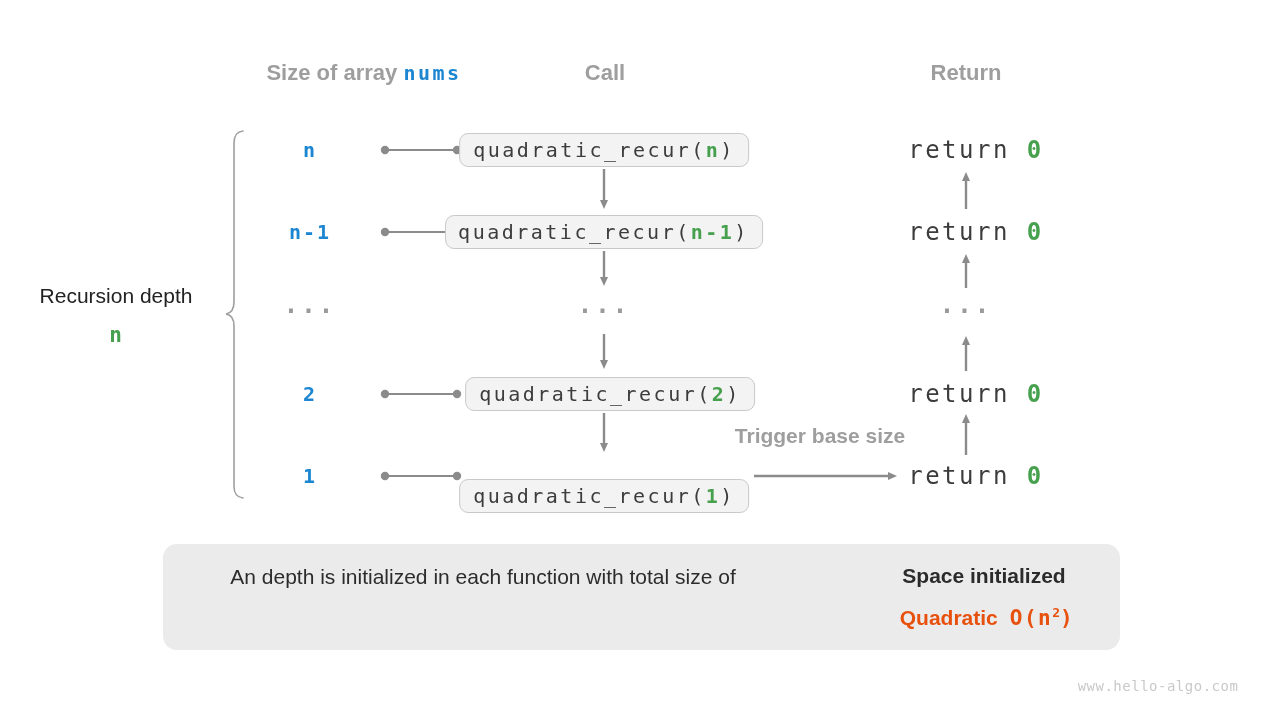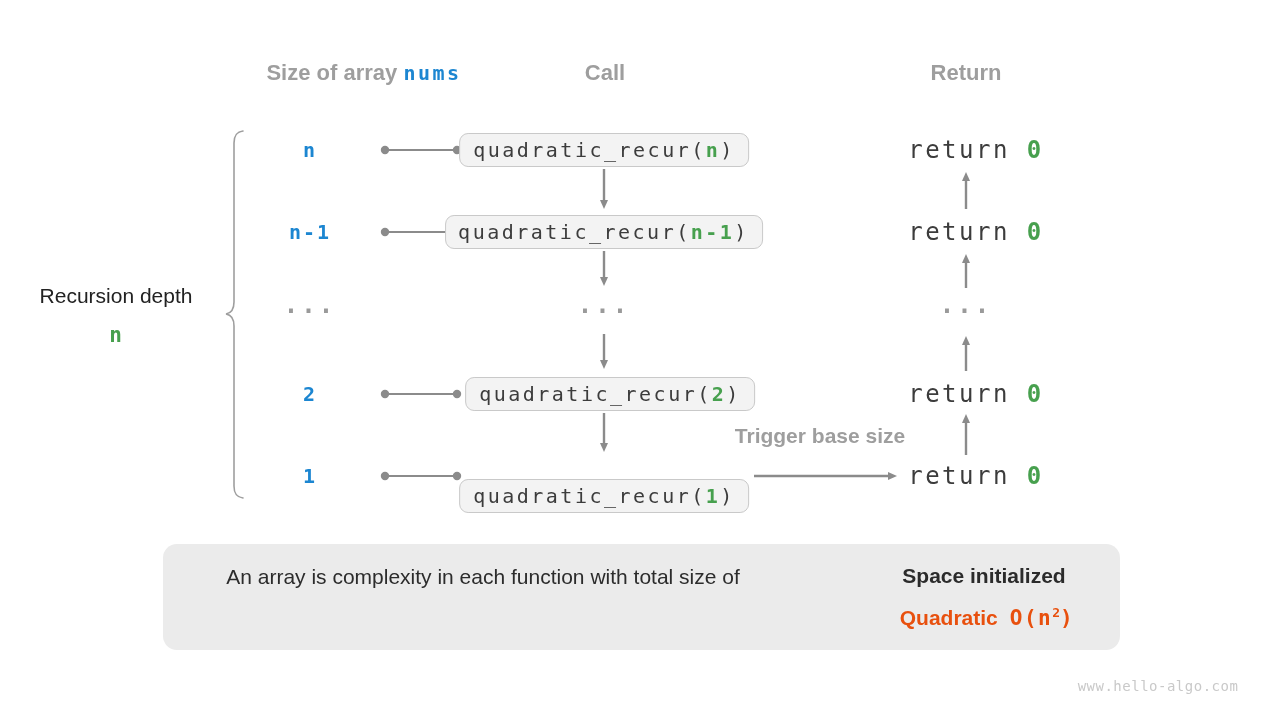--- a/index.html
+++ b/index.html
@@ -125,19 +125,19 @@
   <div class="abs call-box code" style="left:610px;top:394px;"><span class="code-dark">quadratic_recur(</span><span class="green" style="font-weight:bold;">2</span><span class="code-dark">)</span></div>
   <div class="abs ret-text code" style="left:976px;top:394px;"><span>return </span><span class="green" style="font-weight:bold;">0</span></div>
 
   <div class="abs size-label" style="left:310px;top:476px;">1</div>
   <div class="abs call-box code" style="left:604px;top:476px;margin-top:20px;"><span class="code-dark">quadratic_recur(</span><span class="green" style="font-weight:bold;">1</span><span class="code-dark">)</span></div>
   <div class="abs ret-text code" style="left:976px;top:476px;"><span>return </span><span class="green" style="font-weight:bold;">0</span></div>
 
   <div class="abs trigger" style="left:820px;top:436px;">Trigger base size</div>
 
   <div class="summary-box"></div>
-  <div class="abs summary-line1" style="left:483px;top:577px;">An array is complexity in each function with total size of</div>
+  <div class="abs summary-line1" style="left:483px;top:577px;">An depth is initialized in each function with total size of</div>
   <div class="abs sc-title" style="left:984px;top:576px;">Space initialized</div>
   <div class="abs sc-value" style="left:987px;top:618px;text-align:right;"><span>Quadratic</span><span class="big-o"><span>O(n</span><span class="sup">2</span><span>)</span></span></div>
 
   <div class="abs watermark" style="left:1158px;top:687px;">www.hello-algo.com</div>
 
 </div>
 
 </body></html>

